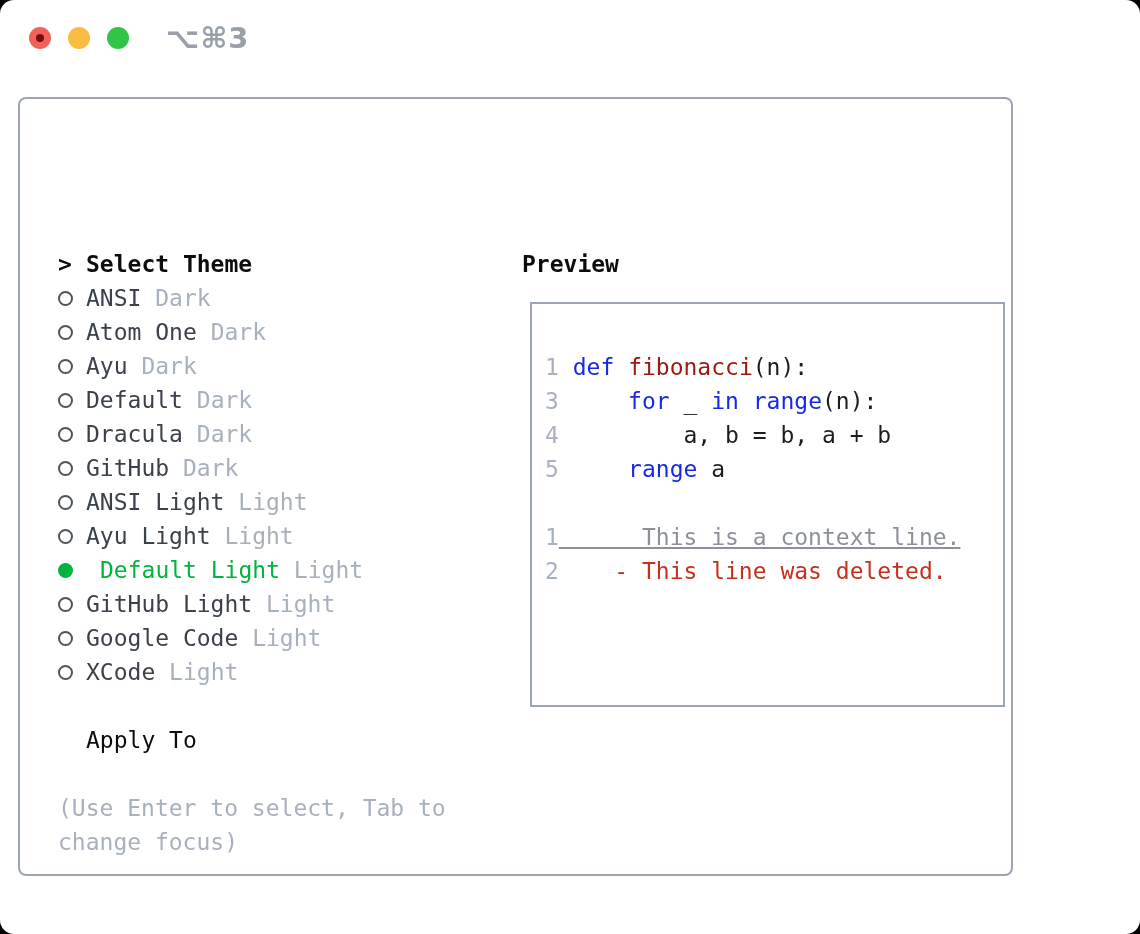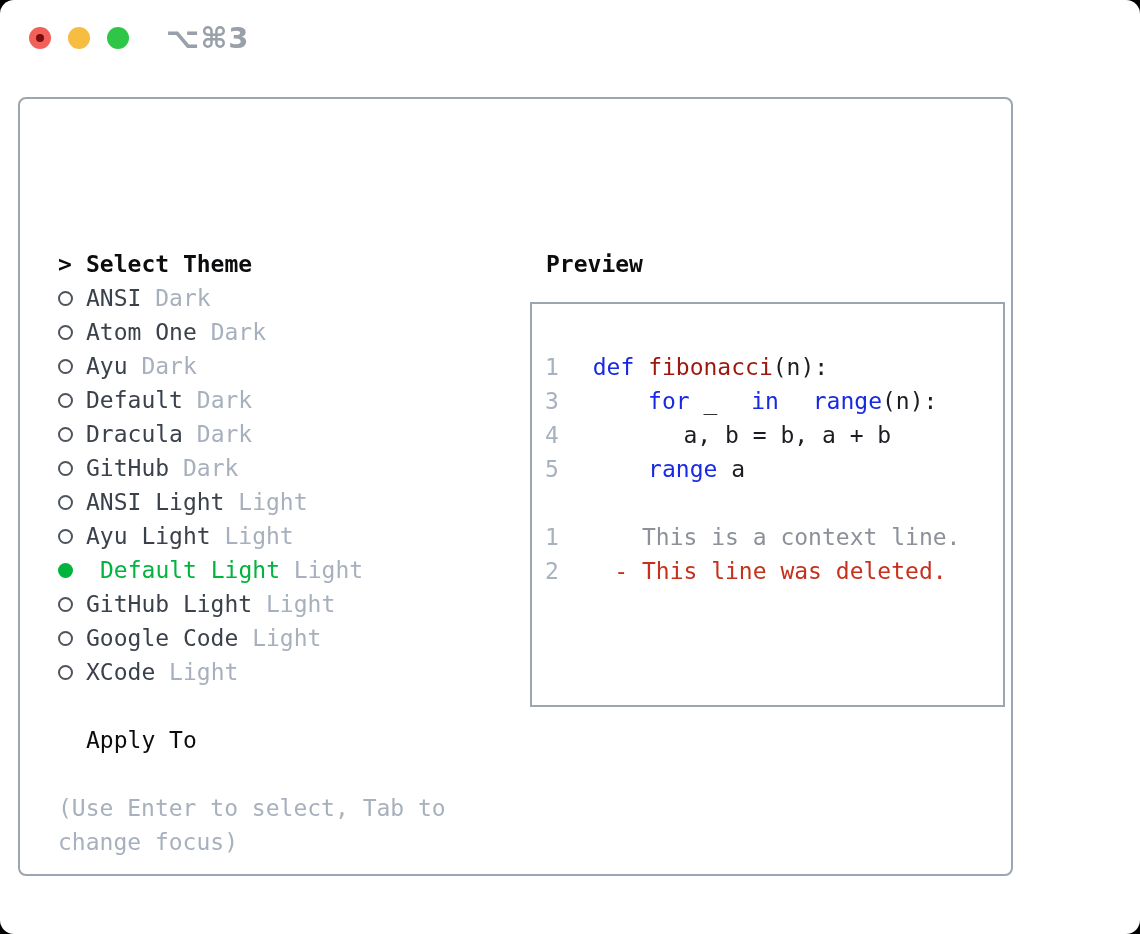--- a/index.html
+++ b/index.html
@@ -28,32 +28,32 @@
   .radio{display:inline-block;width:15px;height:15px;border-radius:50%;box-sizing:border-box;border:2px solid #4d545d;background:transparent;}
   .radio.on{border:none;background:var(--green);}
   .hdr{font-weight:bold;color:#0b0c0e;}
   .hdr .marker{font-weight:bold;}
   .name{color:#3b414b;}
   .name.sel{color:var(--green);margin-left:14px;}
   .variant{color:var(--muted);white-space:pre;}
   .spacer{height:34px;}
   .hint{color:var(--muted);white-space:pre;}
   
-  .preview-title{position:absolute;left:502px;top:148px;height:34px;line-height:34px;font-size:23px;font-weight:bold;color:#0b0c0e;margin-left:24px;}
+  .preview-title{position:absolute;left:502px;top:148px;height:34px;line-height:34px;font-size:23px;font-weight:bold;color:#0b0c0e;}
   .preview-box{
     position:absolute;left:510px;top:203px;width:475px;height:405px;
     border:2px solid var(--border);box-sizing:border-box;background:#fff;
     padding:46px 0 0 13px;overflow:hidden;
   }
   .code-line{height:34px;line-height:34px;font-size:23px;white-space:pre;}
   .tok-ln{color:var(--ln);}
-  .tok-kw{color:var(--kw);margin-left:20px;}
+  .tok-kw{color:var(--kw);}
   .tok-fn{color:var(--fn);}
   .tok-plain{color:#1b1d22;}
-  .tok-ctx{color:var(--ctx);}
+  .tok-ctx{color:var(--ctx);text-decoration:underline;}
   .tok-del{color:var(--del);}
   .tok-add{color:var(--add);}
 </style>
 </head>
 <body>
 
 <div class="window">
 
   <div class="traffic">
     <span class="light" id="light-close" style="background: rgb(241, 97, 90);">

